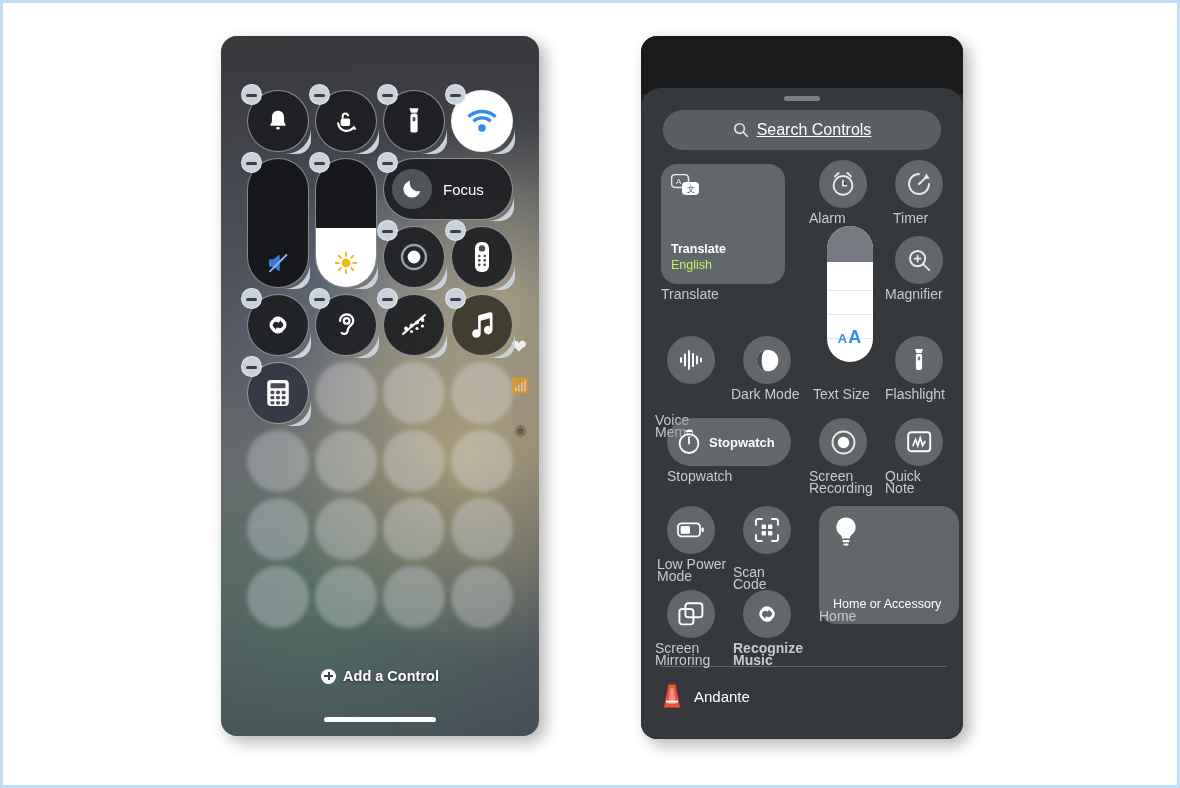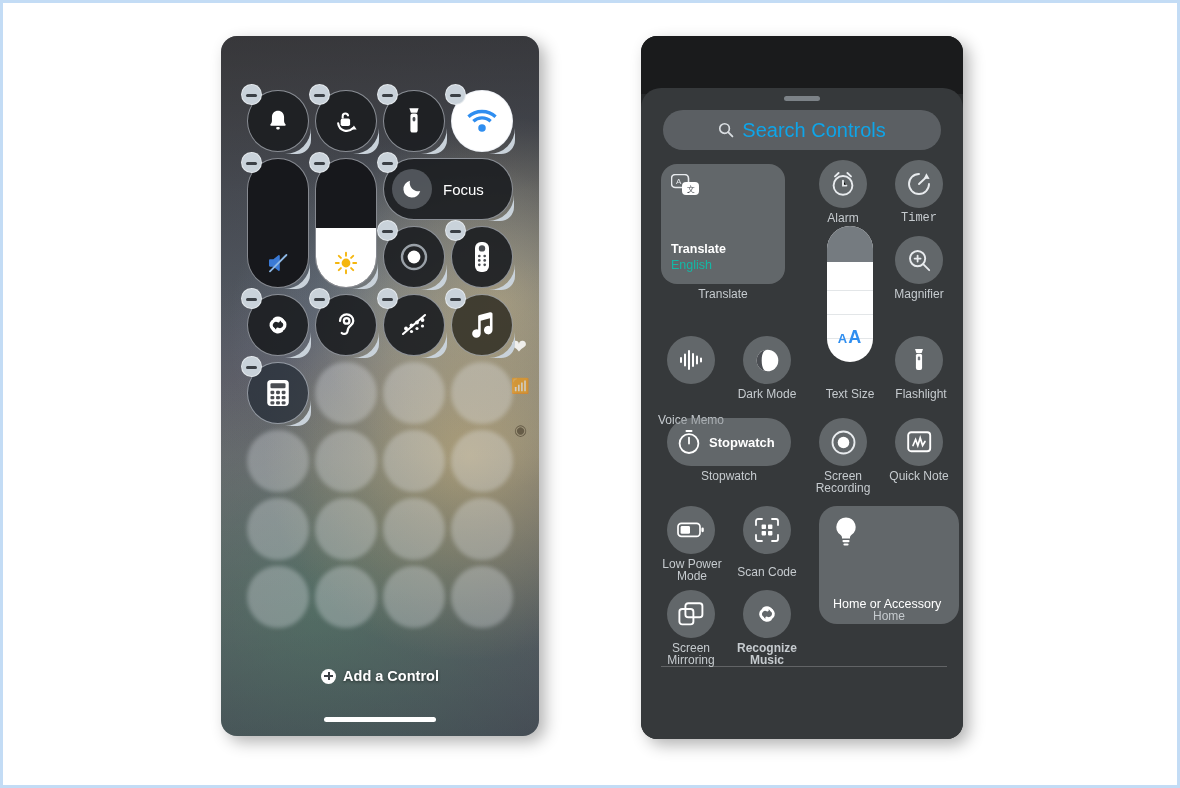--- a/index.html
+++ b/index.html
@@ -156,37 +156,37 @@
     position: absolute; left: 50%; transform: translateX(-50%);
     top: 8px; width: 36px; height: 5px; border-radius: 3px;
     background: #7c8287;
   }
   #search-bar {
     position: absolute; left: 22px; right: 22px; top: 22px;
     height: 40px; border-radius: 20px;
     background: rgba(122,128,133,0.55);
     display: flex; align-items: center; justify-content: center; gap: 8px;
   }
-  #search-bar .stext { color: #0ea5e9; font-size: 20px; }
+  #search-bar .stext { color: #ffffff; font-size: 16px; text-decoration: underline; }
 
   .rp-scroll {
     position: absolute; left: 20px; right: 16px; top: 76px; bottom: 0;
   }
   .rrow { position: relative; }
 
   .tile {
     position: absolute;
     background: rgba(140,146,150,0.52);
   }
   .tile.round { border-radius: 50%; }
   .tile.rect  { border-radius: 16px; }
   .tile.pillw { border-radius: 26px; }
   .tlabel {
     position: absolute;
-    color: #c6cbcf; font-size: 12px; text-align: center;
+    color: #c6cbcf; font-size: 14px; 
     line-height: 12px;
   }
   .inner-txt { position: absolute; color: #fff; }
 
   .icon-wrap { position: absolute; inset: 0; display: flex; align-items: center; justify-content: center; }
 
   
   #textsize-tile {
     position: absolute; left: 166px; top: -8px;
     width: 46px; height: 136px; border-radius: 23px;
@@ -479,21 +479,21 @@
           <div class="tile rect" style="left:0; top:0; width:124px; height:120px;">
             <div style="position:absolute;left:10px;top:10px;">
               <svg width="30" height="24" viewBox="0 0 30 24">
                 <rect x="0.5" y="0.5" width="17" height="13" rx="4" fill="none" stroke="#e8ebee" stroke-width="1.6"></rect>
                 <text x="5" y="10" font-size="8" fill="#e8ebee" font-family="Liberation Sans, sans-serif">A</text>
                 <rect x="11" y="8" width="17" height="13" rx="4" fill="#ffffff"></rect>
                 <text x="16" y="18" font-size="8" fill="#3a3f45" font-family="Liberation Sans, sans-serif">文</text>
               </svg>
             </div>
             <div class="inner-txt" style="left:10px; bottom:28px; font-size:12.5px; font-weight:bold;">Translate</div>
-            <div class="inner-txt" style="left:10px; bottom:12px; font-size:12.5px; color:#14b8a6;">English</div>
+            <div class="inner-txt" style="left:10px; bottom:12px; font-size:12.5px; color:#bef264;">English</div>
           </div>
           <div class="tlabel" style="left:0; top:124px; width:124px;">Translate</div>
 
           <div class="tile round" style="left:158px; top:-4px; width:48px; height:48px;">
             <div class="icon-wrap">
               <svg width="26" height="28" viewBox="0 0 26 28">
                 <circle cx="13" cy="15.4" r="9.4" fill="none" stroke="#e8ebee" stroke-width="1.9"></circle>
                 <path stroke="#e8ebee" stroke-width="1.9" stroke-linecap="round" d="M13 10.6v5h3.4M5 6.4 8.6 3M21 6.4 17.4 3"></path>
               </svg>
             </div>
@@ -502,21 +502,21 @@
 
           <div class="tile round" style="left:234px; top:-4px; width:48px; height:48px;">
             <div class="icon-wrap">
               <svg width="26" height="26" viewBox="0 0 26 26">
                 <path d="M13 3a10 10 0 1 0 10 10" fill="none" stroke="#e8ebee" stroke-width="1.9" stroke-linecap="round"></path>
                 <path stroke="#e8ebee" stroke-width="1.9" stroke-linecap="round" d="M13 13 19.4 7"></path>
                 <path fill="#e8ebee" d="M20.4 2.2 23.6 8l-5.8-.4z"></path>
               </svg>
             </div>
           </div>
-          <div class="tlabel" style="left:224px; top:48px; width:68px;font-family:Liberation Mono, monospace;">Timer</div>
+          <div class="tlabel" style="left:232px; top:48px; width:68px;">Timer</div>
 
           <div class="tile round" style="left:234px; top:72px; width:48px; height:48px;">
             <div class="icon-wrap">
               <svg width="25" height="25" viewBox="0 0 25 25">
                 <circle cx="10.6" cy="10.6" r="7.6" fill="none" stroke="#e8ebee" stroke-width="1.9"></circle>
                 <path stroke="#e8ebee" stroke-width="1.8" stroke-linecap="round" d="M7.6 10.6h6M10.6 7.6v6M16.2 16.2l6 6"></path>
               </svg>
             </div>
           </div>
           <div class="tlabel" style="left:224px; top:124px; width:68px;">Magnifier</div>
@@ -660,16 +660,24 @@
               </svg>
             </div>
           </div>
           <div class="tlabel" style="left:72px; top:52px; width:68px;font-weight:bold;">Recognize Music</div>
 
           <div class="tlabel" style="left:158px; top:20px; width:140px;">Home</div>
         </div>
       </div>
 
       <div id="andante-div"></div>
+      <div id="andante-row">
+        <svg width="22" height="26" viewBox="0 0 22 26">
+          <path fill="#f2503c" d="M7.6 1.4h6.8l4.6 23.2H3z"></path>
+          <path fill="#ffffff" d="M9.4 5.2h3.2L14.8 21H7.2z" opacity="0.35"></path>
+          <path stroke="#ffffff" stroke-width="1.6" d="M5 18.6h12"></path>
+        </svg>
+        <span class="aname">Andante</span>
+      </div>
     </div>
   </div>
 
 </div>
 
 </body></html>

